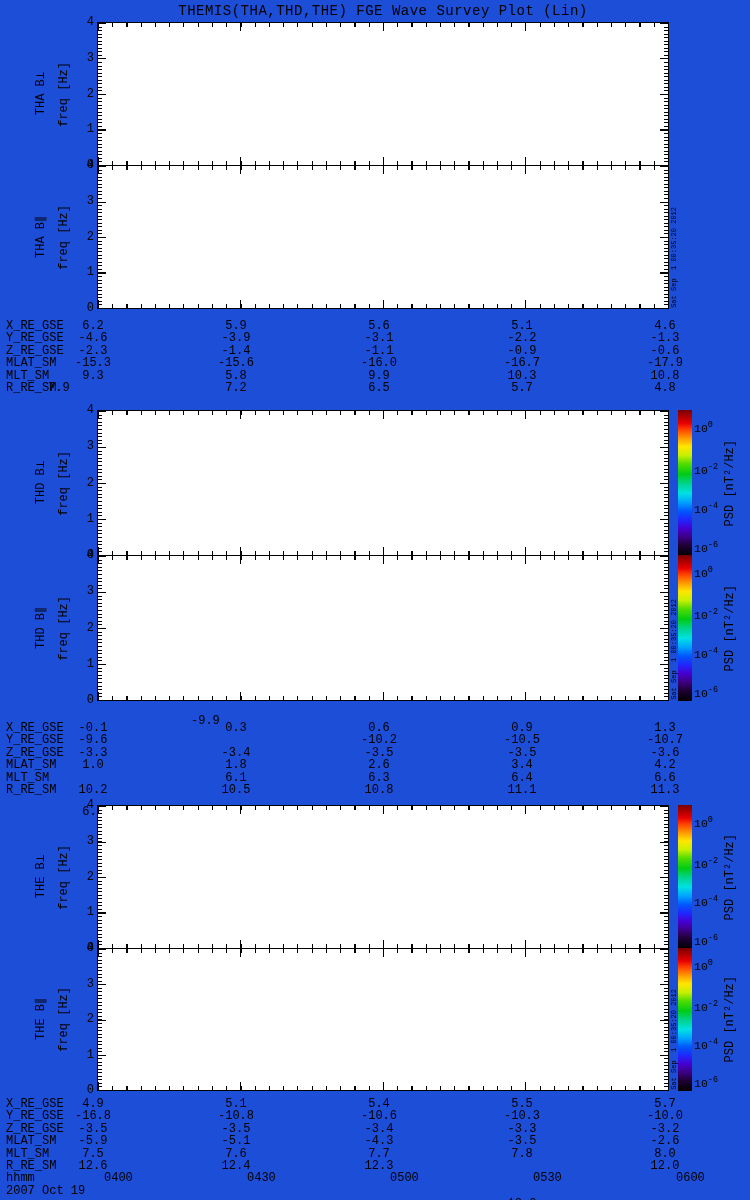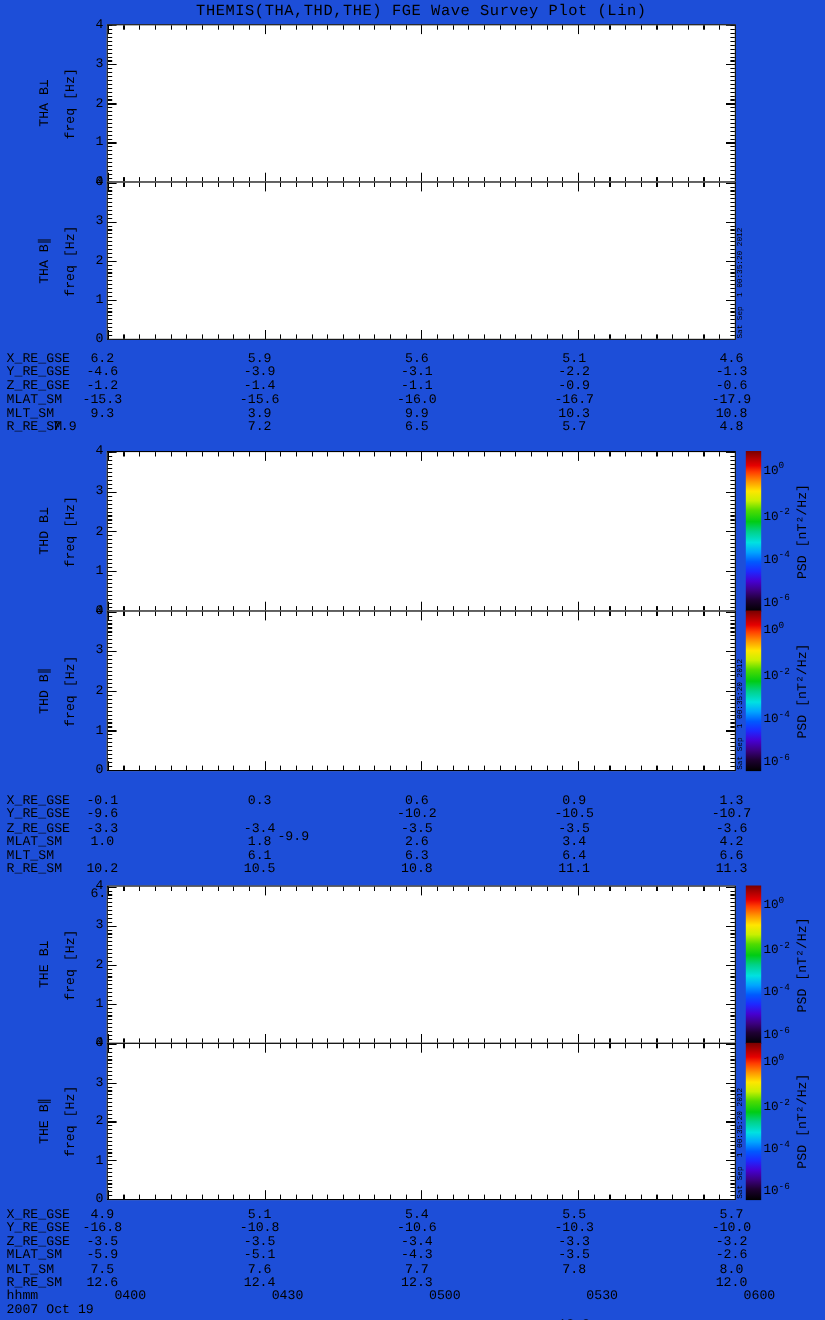--- a/index.html
+++ b/index.html
@@ -74,34 +74,34 @@
     <div style="position: absolute; left: 334px; width: 90px; text-align: center; top: 320px; font-size: 12px; line-height: 12.4px;">5.6</div>
     <div style="position: absolute; left: 477px; width: 90px; text-align: center; top: 320px; font-size: 12px; line-height: 12.4px;">5.1</div>
     <div style="position: absolute; left: 620px; width: 90px; text-align: center; top: 320px; font-size: 12px; line-height: 12.4px;">4.6</div>
     <div style="position: absolute; left: 6px; top: 332.4px; font-size: 12px; line-height: 12.4px; white-space: pre;">Y_RE_GSE</div>
     <div style="position: absolute; left: 48px; width: 90px; text-align: center; top: 332.4px; font-size: 12px; line-height: 12.4px;">-4.6</div>
     <div style="position: absolute; left: 191px; width: 90px; text-align: center; top: 332.4px; font-size: 12px; line-height: 12.4px;">-3.9</div>
     <div style="position: absolute; left: 334px; width: 90px; text-align: center; top: 332.4px; font-size: 12px; line-height: 12.4px;">-3.1</div>
     <div style="position: absolute; left: 477px; width: 90px; text-align: center; top: 332.4px; font-size: 12px; line-height: 12.4px;">-2.2</div>
     <div style="position: absolute; left: 620px; width: 90px; text-align: center; top: 332.4px; font-size: 12px; line-height: 12.4px;">-1.3</div>
     <div style="position: absolute; left: 6px; top: 344.8px; font-size: 12px; line-height: 12.4px; white-space: pre;">Z_RE_GSE</div>
-    <div style="position: absolute; left: 48px; width: 90px; text-align: center; top: 344.8px; font-size: 12px; line-height: 12.4px;">-1.2</div>
+    <div style="position: absolute; left: 48px; width: 90px; text-align: center; top: 344.8px; font-size: 12px; line-height: 12.4px;">-2.3</div>
     <div style="position: absolute; left: 191px; width: 90px; text-align: center; top: 344.8px; font-size: 12px; line-height: 12.4px;">-1.4</div>
     <div style="position: absolute; left: 334px; width: 90px; text-align: center; top: 344.8px; font-size: 12px; line-height: 12.4px;">-1.1</div>
     <div style="position: absolute; left: 477px; width: 90px; text-align: center; top: 344.8px; font-size: 12px; line-height: 12.4px;">-0.9</div>
     <div style="position: absolute; left: 620px; width: 90px; text-align: center; top: 344.8px; font-size: 12px; line-height: 12.4px;">-0.6</div>
     <div style="position: absolute; left: 6px; top: 357.2px; font-size: 12px; line-height: 12.4px; white-space: pre;">MLAT_SM</div>
     <div style="position: absolute; left: 48px; width: 90px; text-align: center; top: 357.2px; font-size: 12px; line-height: 12.4px;">-15.3</div>
     <div style="position: absolute; left: 191px; width: 90px; text-align: center; top: 357.2px; font-size: 12px; line-height: 12.4px;">-15.6</div>
     <div style="position: absolute; left: 334px; width: 90px; text-align: center; top: 357.2px; font-size: 12px; line-height: 12.4px;">-16.0</div>
     <div style="position: absolute; left: 477px; width: 90px; text-align: center; top: 357.2px; font-size: 12px; line-height: 12.4px;">-16.7</div>
     <div style="position: absolute; left: 620px; width: 90px; text-align: center; top: 357.2px; font-size: 12px; line-height: 12.4px;">-17.9</div>
     <div style="position: absolute; left: 6px; top: 369.6px; font-size: 12px; line-height: 12.4px; white-space: pre;">MLT_SM</div>
     <div style="position: absolute; left: 48px; width: 90px; text-align: center; top: 369.6px; font-size: 12px; line-height: 12.4px;">9.3</div>
-    <div style="position: absolute; left: 191px; width: 90px; text-align: center; top: 369.6px; font-size: 12px; line-height: 12.4px;">3.9</div>
+    <div style="position: absolute; left: 191px; width: 90px; text-align: center; top: 369.6px; font-size: 12px; line-height: 12.4px;">5.8</div>
     <div style="position: absolute; left: 334px; width: 90px; text-align: center; top: 369.6px; font-size: 12px; line-height: 12.4px;">9.9</div>
     <div style="position: absolute; left: 477px; width: 90px; text-align: center; top: 369.6px; font-size: 12px; line-height: 12.4px;">10.3</div>
     <div style="position: absolute; left: 620px; width: 90px; text-align: center; top: 369.6px; font-size: 12px; line-height: 12.4px;">10.8</div>
     <div style="position: absolute; left: 6px; top: 382px; font-size: 12px; line-height: 12.4px; white-space: pre;">R_RE_SM</div>
     <div style="position: absolute; left: 48px; width: 90px; text-align: left; top: 382px; font-size: 12px; line-height: 12.4px;">7.9</div>
     <div style="position: absolute; left: 191px; width: 90px; text-align: center; top: 382px; font-size: 12px; line-height: 12.4px;">7.2</div>
     <div style="position: absolute; left: 334px; width: 90px; text-align: center; top: 382px; font-size: 12px; line-height: 12.4px;">6.5</div>
     <div style="position: absolute; left: 477px; width: 90px; text-align: center; top: 382px; font-size: 12px; line-height: 12.4px;">5.7</div>
     <div style="position: absolute; left: 620px; width: 90px; text-align: center; top: 382px; font-size: 12px; line-height: 12.4px;">4.8</div>
     <div style="position: absolute; left: 97px; top: 410px; width: 572px; height: 146px; border: 1px solid rgb(0, 0, 0); box-sizing: border-box; background: rgb(255, 255, 255);">
@@ -166,21 +166,21 @@
       <span class="vtext" style="font-size: 7px;">Sat Sep  1 00:35:20 2012</span>
     </div>
     <div style="position: absolute; left: 6px; top: 722px; font-size: 12px; line-height: 12.4px; white-space: pre;">X_RE_GSE</div>
     <div style="position: absolute; left: 48px; width: 90px; text-align: center; top: 722px; font-size: 12px; line-height: 12.4px;">-0.1</div>
     <div style="position: absolute; left: 191px; width: 90px; text-align: center; top: 722px; font-size: 12px; line-height: 12.4px;">0.3</div>
     <div style="position: absolute; left: 334px; width: 90px; text-align: center; top: 722px; font-size: 12px; line-height: 12.4px;">0.6</div>
     <div style="position: absolute; left: 477px; width: 90px; text-align: center; top: 722px; font-size: 12px; line-height: 12.4px;">0.9</div>
     <div style="position: absolute; left: 620px; width: 90px; text-align: center; top: 722px; font-size: 12px; line-height: 12.4px;">1.3</div>
     <div style="position: absolute; left: 6px; top: 734.4px; font-size: 12px; line-height: 12.4px; white-space: pre;">Y_RE_GSE</div>
     <div style="position: absolute; left: 48px; width: 90px; text-align: center; top: 734.4px; font-size: 12px; line-height: 12.4px;">-9.6</div>
-    <div style="position: absolute; left: 191px; width: 90px; text-align: right; top: 755px; font-size: 12px; line-height: 12.4px;">-9.9</div>
+    <div style="position: absolute; left: 191px; width: 90px; text-align: left; top: 715px; font-size: 12px; line-height: 12.4px;">-9.9</div>
     <div style="position: absolute; left: 334px; width: 90px; text-align: center; top: 734.4px; font-size: 12px; line-height: 12.4px;">-10.2</div>
     <div style="position: absolute; left: 477px; width: 90px; text-align: center; top: 734.4px; font-size: 12px; line-height: 12.4px;">-10.5</div>
     <div style="position: absolute; left: 620px; width: 90px; text-align: center; top: 734.4px; font-size: 12px; line-height: 12.4px;">-10.7</div>
     <div style="position: absolute; left: 6px; top: 746.8px; font-size: 12px; line-height: 12.4px; white-space: pre;">Z_RE_GSE</div>
     <div style="position: absolute; left: 48px; width: 90px; text-align: center; top: 746.8px; font-size: 12px; line-height: 12.4px;">-3.3</div>
     <div style="position: absolute; left: 191px; width: 90px; text-align: center; top: 746.8px; font-size: 12px; line-height: 12.4px;">-3.4</div>
     <div style="position: absolute; left: 334px; width: 90px; text-align: center; top: 746.8px; font-size: 12px; line-height: 12.4px;">-3.5</div>
     <div style="position: absolute; left: 477px; width: 90px; text-align: center; top: 746.8px; font-size: 12px; line-height: 12.4px;">-3.5</div>
     <div style="position: absolute; left: 620px; width: 90px; text-align: center; top: 746.8px; font-size: 12px; line-height: 12.4px;">-3.6</div>
     <div style="position: absolute; left: 6px; top: 759.2px; font-size: 12px; line-height: 12.4px; white-space: pre;">MLAT_SM</div>

